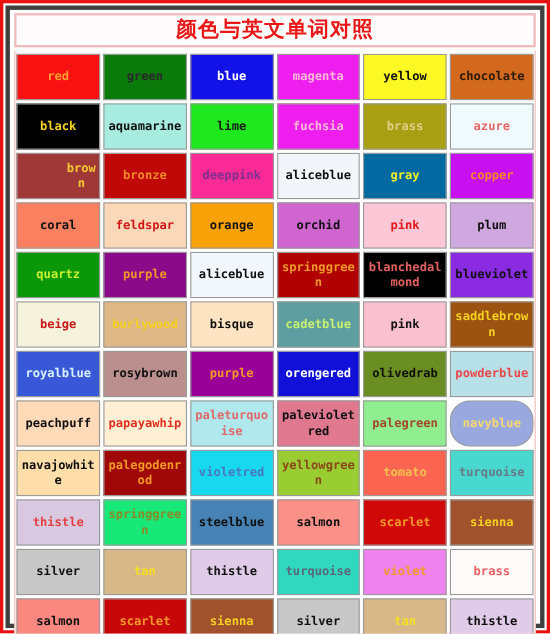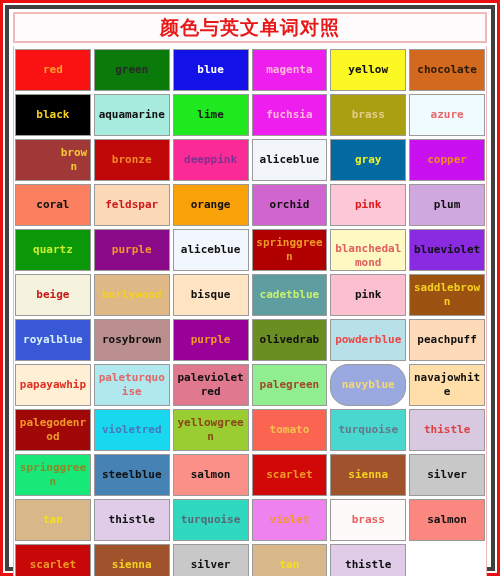--- a/index.html
+++ b/index.html
@@ -177,21 +177,21 @@
         </div>
         <div class="color-cell" style="background-color: rgb(138, 10, 138); border-color: rgb(154, 154, 154);">
           <span class="cell-label" style="color: rgb(240, 152, 40);">purple</span>
         </div>
         <div class="color-cell" style="background-color: rgb(242, 247, 253); border-color: rgb(154, 154, 154);">
           <span class="cell-label" style="color: rgb(16, 16, 16);">aliceblue</span>
         </div>
         <div class="color-cell" style="background-color: rgb(176, 0, 0); border-color: rgb(154, 154, 154);">
           <span class="cell-label" style="color: rgb(240, 152, 40);">springgreen</span>
         </div>
-        <div class="color-cell" style="background-color: #fef9c3; border-color: rgb(154, 154, 154); align-items: flex-end;">
+        <div class="color-cell" style="background-color: #000000; border-color: rgb(154, 154, 154);">
           <span class="cell-label" style="color: rgb(224, 96, 96);">blanchedalmond</span>
         </div>
         <div class="color-cell" style="background-color: rgb(138, 43, 226); border-color: rgb(154, 154, 154);">
           <span class="cell-label" style="color: rgb(16, 16, 16);">blueviolet</span>
         </div>
         <div class="color-cell" style="background-color: rgb(245, 242, 221); border-color: rgb(154, 154, 154);">
           <span class="cell-label" style="color: rgb(200, 24, 24);">beige</span>
         </div>
         <div class="color-cell" style="background-color: rgb(222, 184, 135); border-color: rgb(154, 154, 154);">
           <span class="cell-label" style="color: rgb(245, 208, 32);">burlywood</span>
@@ -210,20 +210,23 @@
         </div>
         <div class="color-cell" style="background-color: rgb(56, 88, 216); border-color: rgb(154, 154, 154);">
           <span class="cell-label" style="color: rgb(216, 240, 248);">royalblue</span>
         </div>
         <div class="color-cell" style="background-color: rgb(188, 143, 143); border-color: rgb(154, 154, 154);">
           <span class="cell-label" style="color: rgb(16, 16, 16);">rosybrown</span>
         </div>
         <div class="color-cell" style="background-color: rgb(152, 0, 152); border-color: rgb(154, 154, 154);">
           <span class="cell-label" style="color: rgb(240, 152, 40);">purple</span>
         </div>
+        <div class="color-cell" style="background-color: rgb(16, 16, 216); border-color: rgb(154, 154, 154);">
+          <span class="cell-label" style="color: rgb(255, 255, 255);">orengered</span>
+        </div>
         <div class="color-cell" style="background-color: rgb(107, 142, 35); border-color: rgb(154, 154, 154);">
           <span class="cell-label" style="color: rgb(16, 16, 16);">olivedrab</span>
         </div>
         <div class="color-cell" style="background-color: rgb(184, 224, 232); border-color: rgb(154, 154, 154);">
           <span class="cell-label" style="color: rgb(232, 72, 72);">powderblue</span>
         </div>
         <div class="color-cell" style="background-color: rgb(255, 218, 185); border-color: rgb(154, 154, 154);">
           <span class="cell-label" style="color: rgb(16, 16, 16);">peachpuff</span>
         </div>
         <div class="color-cell" style="background-color: rgb(255, 239, 213); border-color: rgb(154, 154, 154);">

